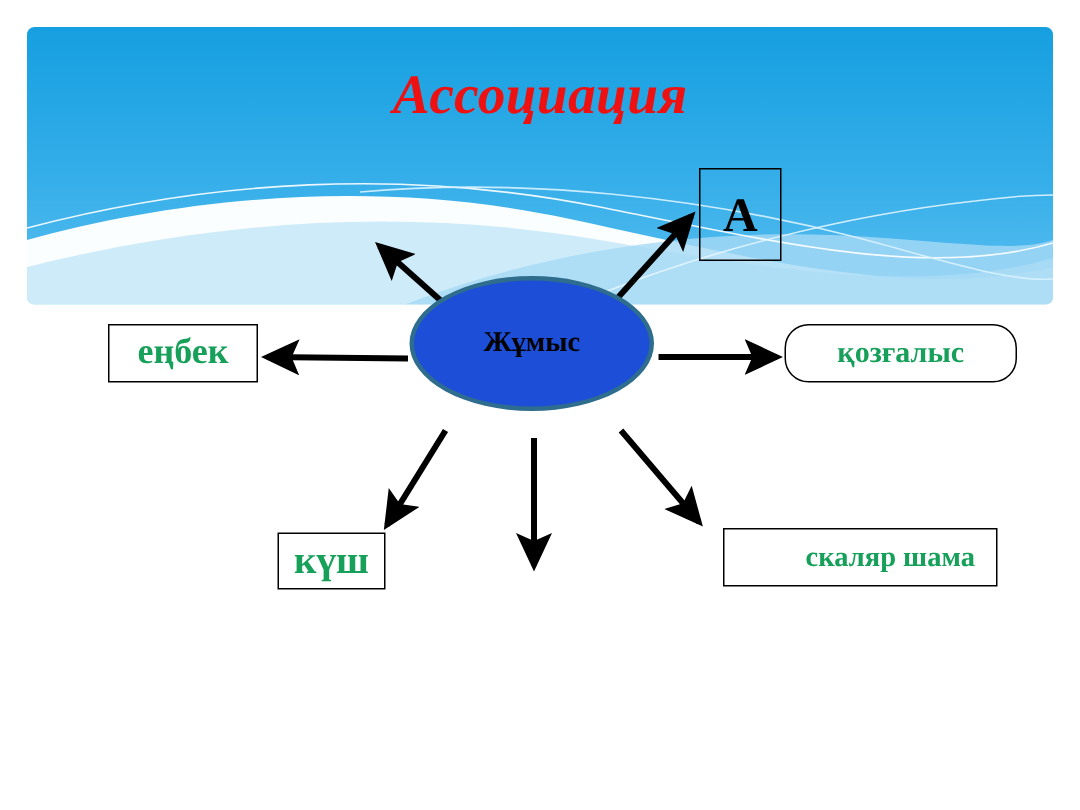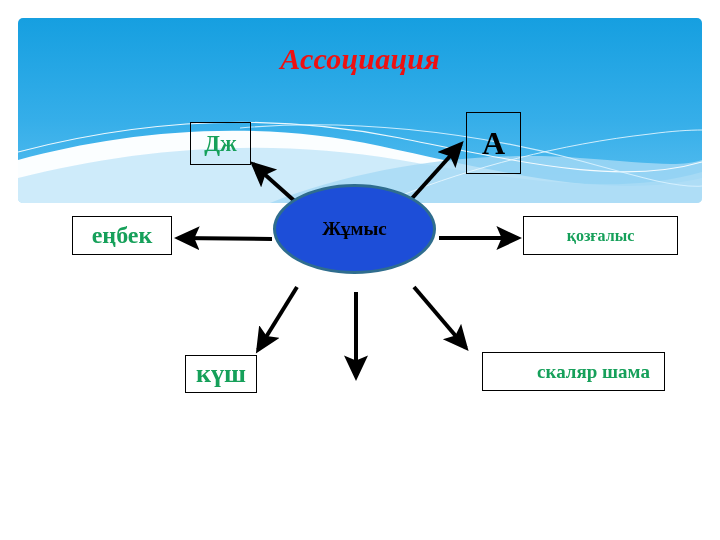--- a/index.html
+++ b/index.html
@@ -32,21 +32,21 @@
   
   #title {
     position: absolute;
     left: 0;
     top: 42px;
     width: 720px;
     text-align: center;
     font-family: "Liberation Serif", "DejaVu Serif", serif;
     font-style: italic;
     font-weight: bold;
-    font-size: 30px;
+    font-size: 37px;
     letter-spacing: .2px;
     color: #ee1111;
     white-space: nowrap;
   }
 
   
   #connectors {
     position: absolute;
     left: 0;
     top: 0;
@@ -90,21 +90,21 @@
     font-weight: bold;
     color: #16a05a;
     white-space: nowrap;
   }
   .term-box.filled { background: #ffffff; }
   .term-box.clear  { background: transparent; }
 
   .tb-dzh      { left: 190px; top: 122px; width: 61px;  height: 43px;  font-size: 23px; }
   .tb-a        { left: 466px; top: 112px; width: 55px;  height: 62px;  font-size: 32px; color: #000000; }
   .tb-enbek    { left: 72px;  top: 216px; width: 100px; height: 39px;  font-size: 24px; justify-content: center; }
-  .tb-kozgalys { left: 523px; top: 216px; width: 155px; height: 39px;  font-size: 16px; }
+  .tb-kozgalys { left: 523px; top: 216px; width: 155px; height: 39px;  font-size: 20px; border-radius: 16px; }
   .tb-kush     { left: 185px; top: 355px; width: 72px;  height: 38px;  font-size: 26px; }
   .tb-formula  { left: 303px; top: 382px; width: 110px; height: 37px;  font-size: 20px; }
   .tb-skalyar  { left: 482px; top: 352px; width: 183px; height: 39px;  font-size: 19px; padding-left: 40px; }
 </style>
 </head>
 <body>
 
 <div id="slide">
 
   <svg id="bg-wave" viewBox="0 0 720 540" xmlns="http://www.w3.org/2000/svg">
@@ -150,23 +150,20 @@
       <line x1="297" y1="287" x2="258" y2="350"></line>
       <line x1="356" y1="292" x2="356" y2="377"></line>
       <line x1="414" y1="287" x2="466" y2="348"></line>
     </g>
   </svg>
 
   <div id="center-node">
     <span class="label">Жұмыс</span>
   </div>
 
-  <div class="term-box tb-dzh clear">
-    <span>Дж</span>
-  </div>
 
   <div class="term-box tb-a clear">
     <span>А</span>
   </div>
 
   <div class="term-box tb-enbek filled">
     <span>еңбек</span>
   </div>
 
   <div class="term-box tb-kozgalys filled">

